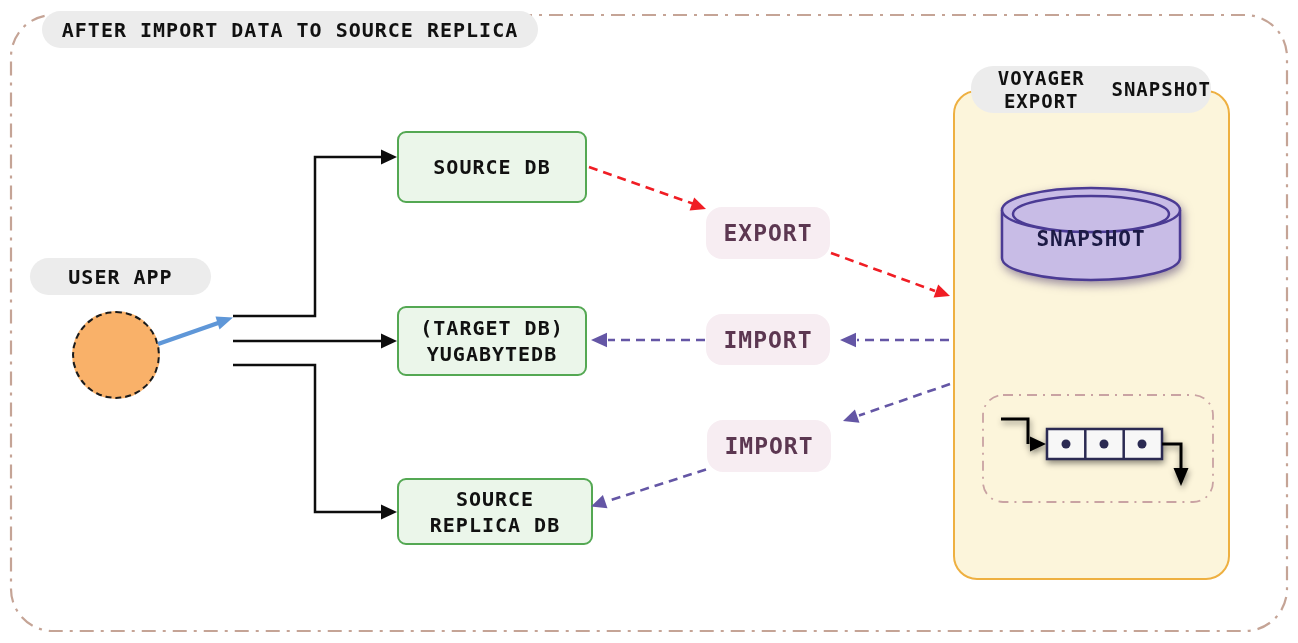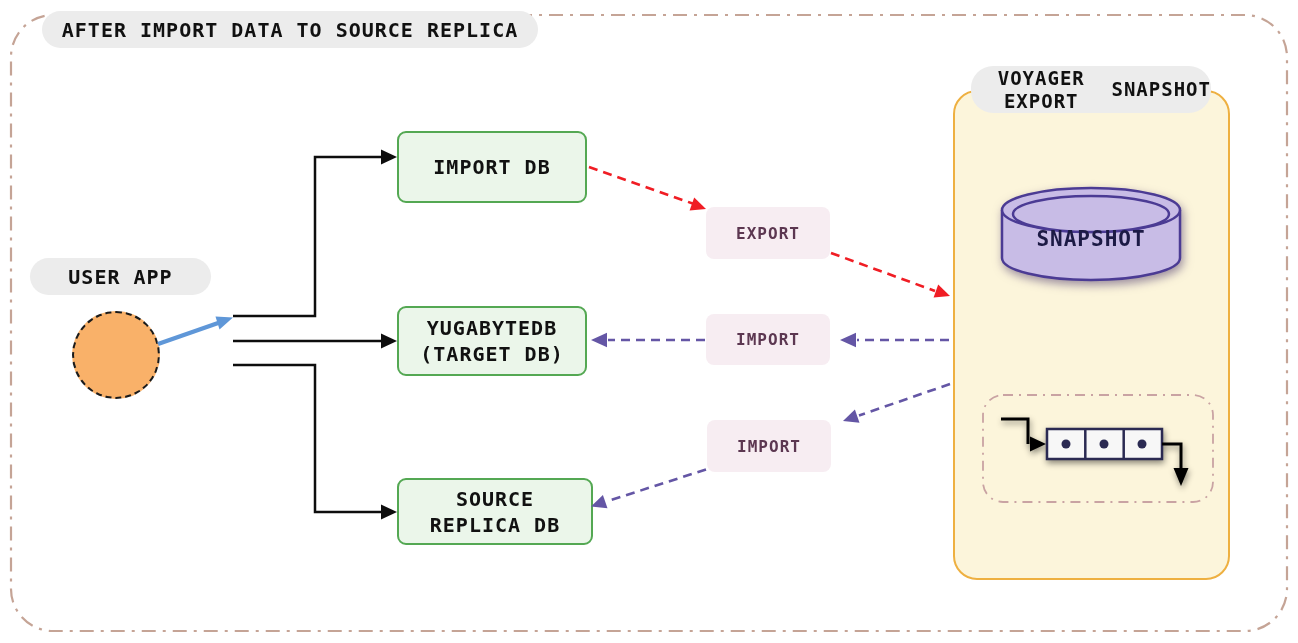--- a/index.html
+++ b/index.html
@@ -13,22 +13,22 @@
   .pill{
     background:var(--pill-bg);border-radius:19px;display:flex;align-items:center;justify-content:center;
     text-align:center;color:var(--pill-text);letter-spacing:1px;
   }
   .greenbox{
     background:var(--green-fill);border:2px solid var(--green-border);border-radius:9px;
     display:flex;flex-direction:column;align-items:center;justify-content:center;
     font-size:20px;line-height:26px;letter-spacing:1px;text-align:center;
   }
   .pinkpill{
-    background:var(--pink-fill);border-radius:8px;color:var(--pink-text);
-    display:flex;align-items:center;justify-content:center;font-size:16px;letter-spacing:1px;
+    background:var(--pink-fill);border-radius:16px;color:var(--pink-text);
+    display:flex;align-items:center;justify-content:center;font-size:23px;letter-spacing:1px;
   }
   #yellow-container{
     left:953px;top:90px;width:277px;height:490px;border-radius:24px;
     background:var(--yellow-fill);border:2px solid var(--yellow-border);box-sizing:border-box;
   }
   #user-circle{
     left:72px;top:311px;width:88px;height:88px;border-radius:50%;
     background:var(--circle-fill);border:2.5px dashed #1a1a1a;box-sizing:border-box;
   }
   
@@ -69,26 +69,26 @@
   <div class="pill abs" style="left:42px;top:11px;width:496px;height:37px;font-size:20px;">
     <span>AFTER IMPORT DATA TO SOURCE REPLICA</span>
   </div>
 
   <div class="pill abs" style="left:30px;top:258px;width:181px;height:37px;font-size:20px;">
     <span>USER APP</span>
   </div>
   <div id="user-circle" class="abs"></div>
 
   <div class="greenbox abs" style="left:397px;top:131px;width:190px;height:72px;box-sizing:border-box;">
-    <span>IMPORT DB</span>
+    <span>SOURCE DB</span>
   </div>
 
   <div class="greenbox abs" style="left:397px;top:306px;width:190px;height:70px;box-sizing:border-box;">
+    <span>(TARGET DB)</span>
     <span>YUGABYTEDB</span>
-    <span>(TARGET DB)</span>
   </div>
 
   <div class="greenbox abs" style="left:397px;top:478px;width:196px;height:67px;box-sizing:border-box;">
     <span>SOURCE</span>
     <span>REPLICA DB</span>
   </div>
 
   <div class="pinkpill abs" style="left:706px;top:207px;width:124px;height:52px;">
     <span>EXPORT</span>
   </div>

